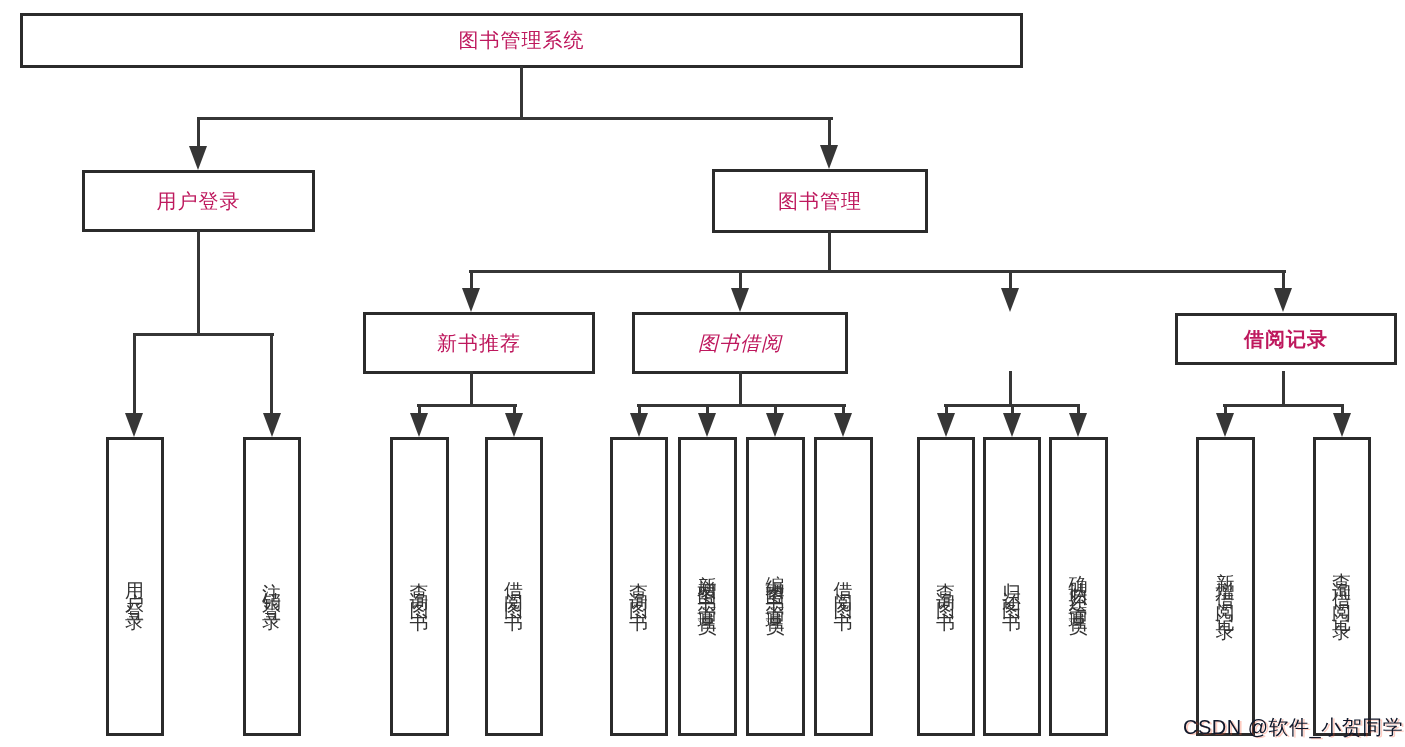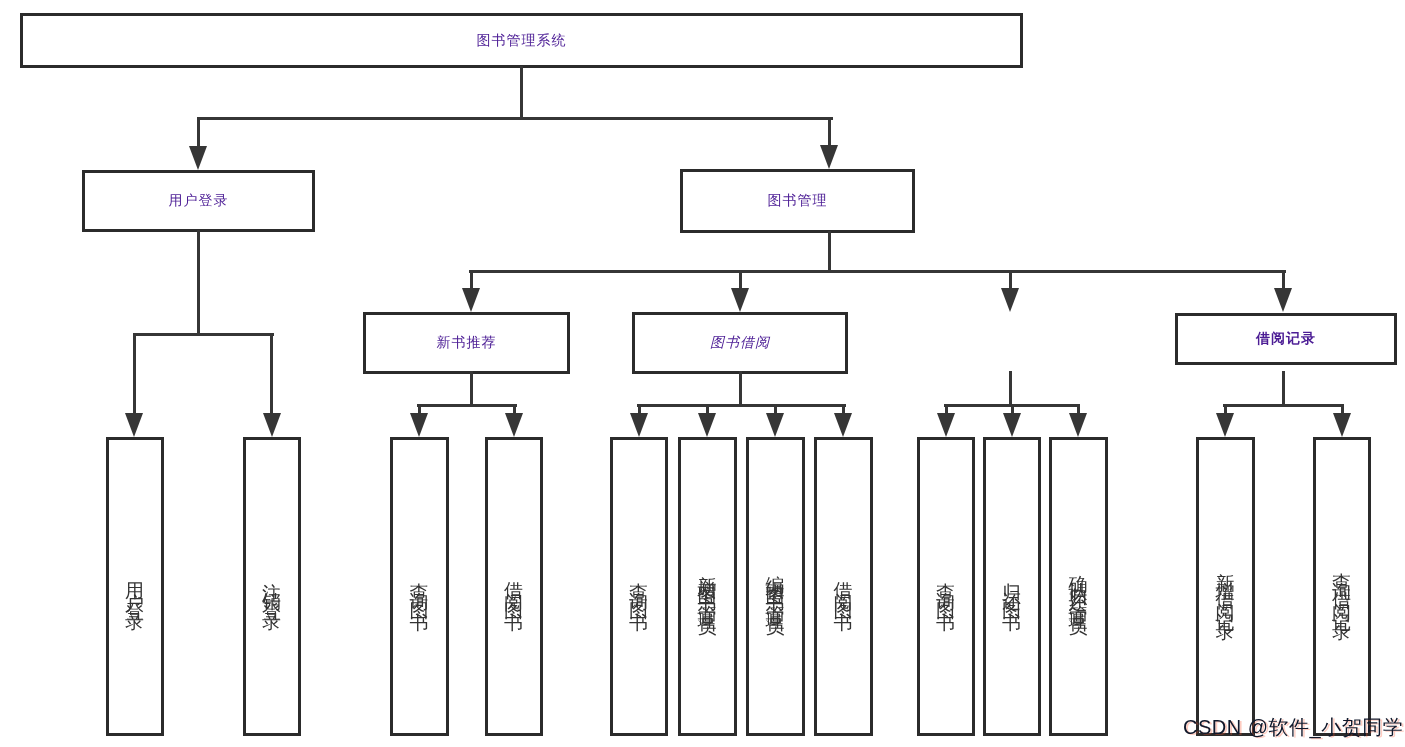--- a/index.html
+++ b/index.html
@@ -3,21 +3,21 @@
 <meta charset="utf-8">
 <style>
   html,body{margin:0;padding:0;background:#ffffff;}
   #stage{
     position:relative;width:1405px;height:747px;background:#ffffff;overflow:hidden;
     font-family:"Liberation Sans",sans-serif;color:#333333;
   }
   .box{
     position:absolute;box-sizing:border-box;border:3px solid #2b2b2b;background:#ffffff;
     display:flex;align-items:center;justify-content:center;
-    font-size:14px;letter-spacing:1px;color:#4c1d95;white-space:nowrap;text-align:center;
+    font-size:20px;letter-spacing:1px;color:#be185d;white-space:nowrap;text-align:center;
   }
   .vbox{
     position:absolute;box-sizing:border-box;border:3px solid #2b2b2b;background:#ffffff;
     display:flex;align-items:center;justify-content:center;
     top:437px;height:299px;width:58px;
   }
   .vtext{
     writing-mode:vertical-lr;text-orientation:mixed;
     font-size:19px;letter-spacing:10px;color:#333333;line-height:1;
   }
@@ -41,41 +41,41 @@
   <div class="box" style="left:20px;top:13px;width:1003px;height:55px;">图书管理系统</div>
 
   <div class="ln" style="left:520px;top:66px;width:3px;height:54px;"></div>
   <div class="ln" style="left:197px;top:117px;width:636px;height:3px;"></div>
   <div class="ln" style="left:197px;top:119px;width:3px;height:30px;"></div>
   <div class="arr" style="left:189px;top:146px;"></div>
   <div class="ln" style="left:828px;top:119px;width:3px;height:30px;"></div>
   <div class="arr" style="left:820px;top:145px;"></div>
 
   <div class="box" style="left:82px;top:170px;width:233px;height:62px;">用户登录</div>
-  <div class="box" style="left:680px;top:169px;width:235px;height:64px;">图书管理</div>
+  <div class="box" style="left:712px;top:169px;width:216px;height:64px;">图书管理</div>
 
   <div class="ln" style="left:197px;top:230px;width:3px;height:106px;"></div>
   <div class="ln" style="left:133px;top:333px;width:141px;height:3px;"></div>
   <div class="ln" style="left:133px;top:335px;width:3px;height:80px;"></div>
   <div class="arr" style="left:125px;top:413px;"></div>
   <div class="ln" style="left:270px;top:335px;width:3px;height:80px;"></div>
   <div class="arr" style="left:263px;top:413px;"></div>
 
   <div class="ln" style="left:828px;top:231px;width:3px;height:42px;"></div>
   <div class="ln" style="left:469px;top:270px;width:817px;height:3px;"></div>
   <div class="ln" style="left:470px;top:272px;width:3px;height:20px;"></div>
   <div class="arr" style="left:462px;top:288px;"></div>
   <div class="ln" style="left:739px;top:272px;width:3px;height:20px;"></div>
   <div class="arr" style="left:731px;top:288px;"></div>
   <div class="ln" style="left:1009px;top:272px;width:3px;height:20px;"></div>
   <div class="arr" style="left:1001px;top:288px;"></div>
   <div class="ln" style="left:1282px;top:272px;width:3px;height:20px;"></div>
   <div class="arr" style="left:1274px;top:288px;"></div>
 
-  <div class="box" style="left:363px;top:312px;width:207px;height:62px;">新书推荐</div>
+  <div class="box" style="left:363px;top:312px;width:232px;height:62px;">新书推荐</div>
   <div class="box" style="left:632px;top:312px;width:216px;height:62px;font-style:italic;">图书借阅</div>
   <div class="box" style="left:1175px;top:313px;width:222px;height:52px;font-weight:bold;">借阅记录</div>
 
   <div class="ln" style="left:470px;top:371px;width:3px;height:36px;"></div>
   <div class="ln" style="left:739px;top:371px;width:3px;height:36px;"></div>
   <div class="ln" style="left:1009px;top:371px;width:3px;height:36px;"></div>
   <div class="ln" style="left:1282px;top:371px;width:3px;height:36px;"></div>
 
   <div class="ln" style="left:417px;top:404px;width:100px;height:3px;"></div>
   <div class="ln" style="left:637px;top:404px;width:209px;height:3px;"></div>

